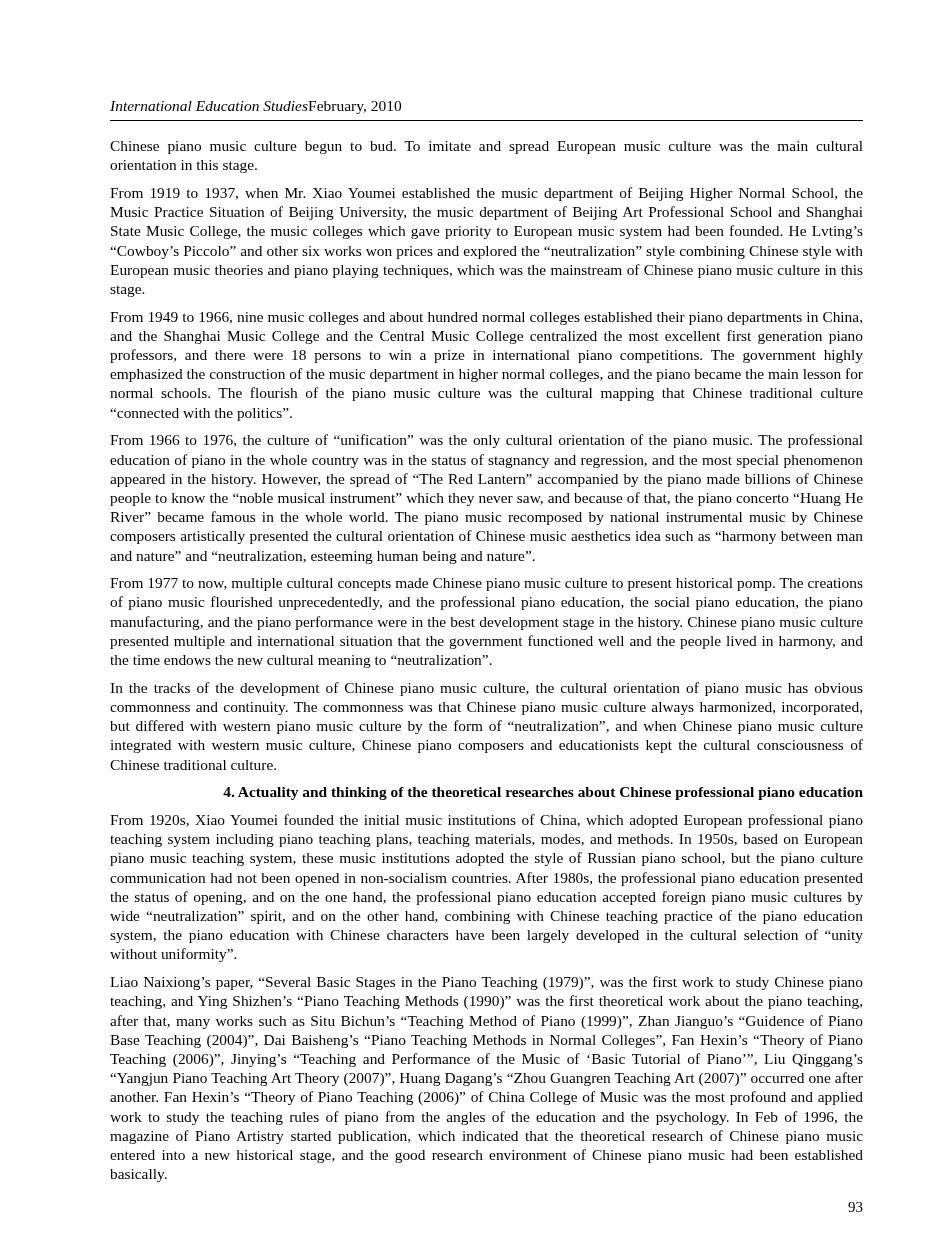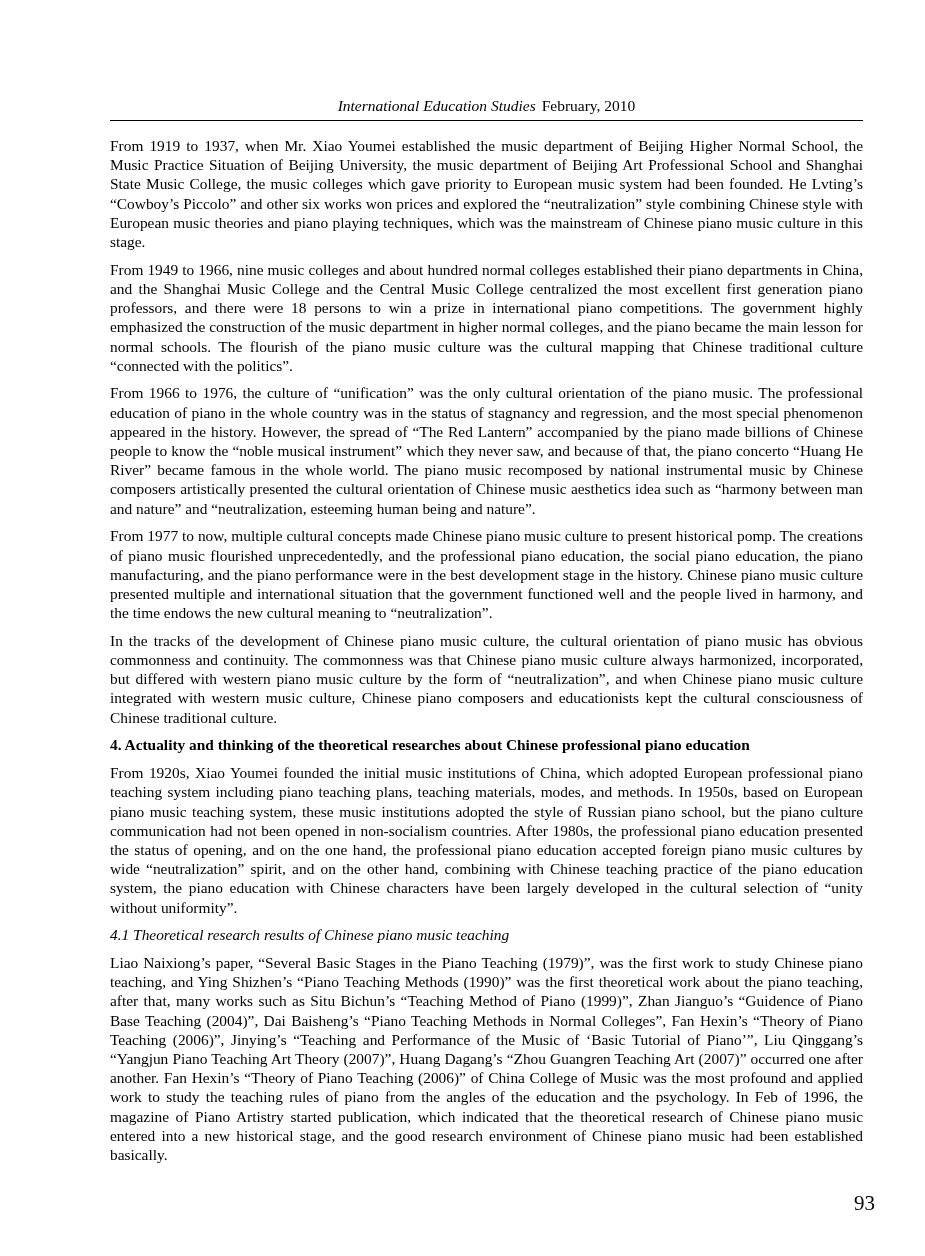--- a/index.html
+++ b/index.html
@@ -13,25 +13,24 @@
     height: 1256px;
     background: #ffffff;
     box-sizing: border-box;
     padding: 58px 62px 0 110px;
     font-family: "Liberation Serif", "DejaVu Serif", serif;
     color: #000000;
     overflow: hidden;
   }
   .running-head {
     display: flex;
-    justify-content: center;
+    justify-content: flex-start;
     align-items: baseline;
     font-size: 15.5px;
     line-height: 18px;
-    gap: 6px;
   }
   .journal-title {
     font-style: italic;
   }
   .issue-date {
     font-style: normal;
     margin-top: 39px;
   }
   .header-rule {
     height: 0;
@@ -43,58 +42,58 @@
     font-size: 15.4px;
     line-height: 19.2px;
     text-align: justify;
   }
   .article p {
     margin: 0 0 8.5px 0;
   }
   .section-heading {
     font-size: 15.4px;
     font-weight: bold;
-    text-align: left;
+    text-align: right;
     margin: 1px 0 8.5px 0;
   }
   .subsection-heading {
     font-size: 15.4px;
     font-weight: normal;
     font-style: italic;
     text-align: left;
     margin: 3px 0 9px 0;
   }
   .page-footer {
     position: absolute;
-    right: 50px;
+    right: 62px;
     bottom: 40px;
-    font-size: 21px;
+    font-size: 15px;
     font-family: Liberation Serif, serif;
   }
 </style>
 </head>
 <body>
 
 <div class="page">
 
   <div class="running-head">
     <span class="journal-title">International Education Studies</span>
     <span class="issue-date">February, 2010</span>
   </div>
   <div class="header-rule"></div>
 
   <div class="article">
+    <p>Chinese piano music culture begun to bud. To imitate and spread European music culture was the main cultural orientation in this stage.</p>
     <p>From 1919 to 1937, when Mr. Xiao Youmei established the music department of Beijing Higher Normal School, the Music Practice Situation of Beijing University, the music department of Beijing Art Professional School and Shanghai State Music College, the music colleges which gave priority to European music system had been founded. He Lvting’s “Cowboy’s Piccolo” and other six works won prices and explored the “neutralization” style combining Chinese style with European music theories and piano playing techniques, which was the mainstream of Chinese piano music culture in this stage.</p>
     <p>From 1949 to 1966, nine music colleges and about hundred normal colleges established their piano departments in China, and the Shanghai Music College and the Central Music College centralized the most excellent first generation piano professors, and there were 18 persons to win a prize in international piano competitions. The government highly emphasized the construction of the music department in higher normal colleges, and the piano became the main lesson for normal schools. The flourish of the piano music culture was the cultural mapping that Chinese traditional culture “connected with the politics”.</p>
     <p>From 1966 to 1976, the culture of “unification” was the only cultural orientation of the piano music. The professional education of piano in the whole country was in the status of stagnancy and regression, and the most special phenomenon appeared in the history. However, the spread of “The Red Lantern” accompanied by the piano made billions of Chinese people to know the “noble musical instrument” which they never saw, and because of that, the piano concerto “Huang He River” became famous in the whole world. The piano music recomposed by national instrumental music by Chinese composers artistically presented the cultural orientation of Chinese music aesthetics idea such as “harmony between man and nature” and “neutralization, esteeming human being and nature”.</p>
     <p>From 1977 to now, multiple cultural concepts made Chinese piano music culture to present historical pomp. The creations of piano music flourished unprecedentedly, and the professional piano education, the social piano education, the piano manufacturing, and the piano performance were in the best development stage in the history. Chinese piano music culture presented multiple and international situation that the government functioned well and the people lived in harmony, and the time endows the new cultural meaning to “neutralization”.</p>
     <p>In the tracks of the development of Chinese piano music culture, the cultural orientation of piano music has obvious commonness and continuity. The commonness was that Chinese piano music culture always harmonized, incorporated, but differed with western piano music culture by the form of “neutralization”, and when Chinese piano music culture integrated with western music culture, Chinese piano composers and educationists kept the cultural consciousness of Chinese traditional culture.</p>
     <p class="section-heading">4. Actuality and thinking of the theoretical researches about Chinese professional piano education</p>
     <p>From 1920s, Xiao Youmei founded the initial music institutions of China, which adopted European professional piano teaching system including piano teaching plans, teaching materials, modes, and methods. In 1950s, based on European piano music teaching system, these music institutions adopted the style of Russian piano school, but the piano culture communication had not been opened in non-socialism countries. After 1980s, the professional piano education presented the status of opening, and on the one hand, the professional piano education accepted foreign piano music cultures by wide “neutralization” spirit, and on the other hand, combining with Chinese teaching practice of the piano education system, the piano education with Chinese characters have been largely developed in the cultural selection of “unity without uniformity”.</p>
-    <p class="subsection-heading">4.1 Theoretical research results of Chinese piano music teaching</p>
     <p>Liao Naixiong’s paper, “Several Basic Stages in the Piano Teaching (1979)”, was the first work to study Chinese piano teaching, and Ying Shizhen’s “Piano Teaching Methods (1990)” was the first theoretical work about the piano teaching, after that, many works such as Situ Bichun’s “Teaching Method of Piano (1999)”, Zhan Jianguo’s “Guidence of Piano Base Teaching (2004)”, Dai Baisheng’s “Piano Teaching Methods in Normal Colleges”, Fan Hexin’s “Theory of Piano Teaching (2006)”, Jinying’s “Teaching and Performance of the Music of ‘Basic Tutorial of Piano’”, Liu Qinggang’s “Yangjun Piano Teaching Art Theory (2007)”, Huang Dagang’s “Zhou Guangren Teaching Art (2007)” occurred one after another. Fan Hexin’s “Theory of Piano Teaching (2006)” of China College of Music was the most profound and applied work to study the teaching rules of piano from the angles of the education and the psychology. In Feb of 1996, the magazine of Piano Artistry started publication, which indicated that the theoretical research of Chinese piano music entered into a new historical stage, and the good research environment of Chinese piano music had been established basically.</p>
   </div>
 
   <div class="page-footer">
     <span>93</span>
   </div>
 
 </div>
 
 </body></html>

